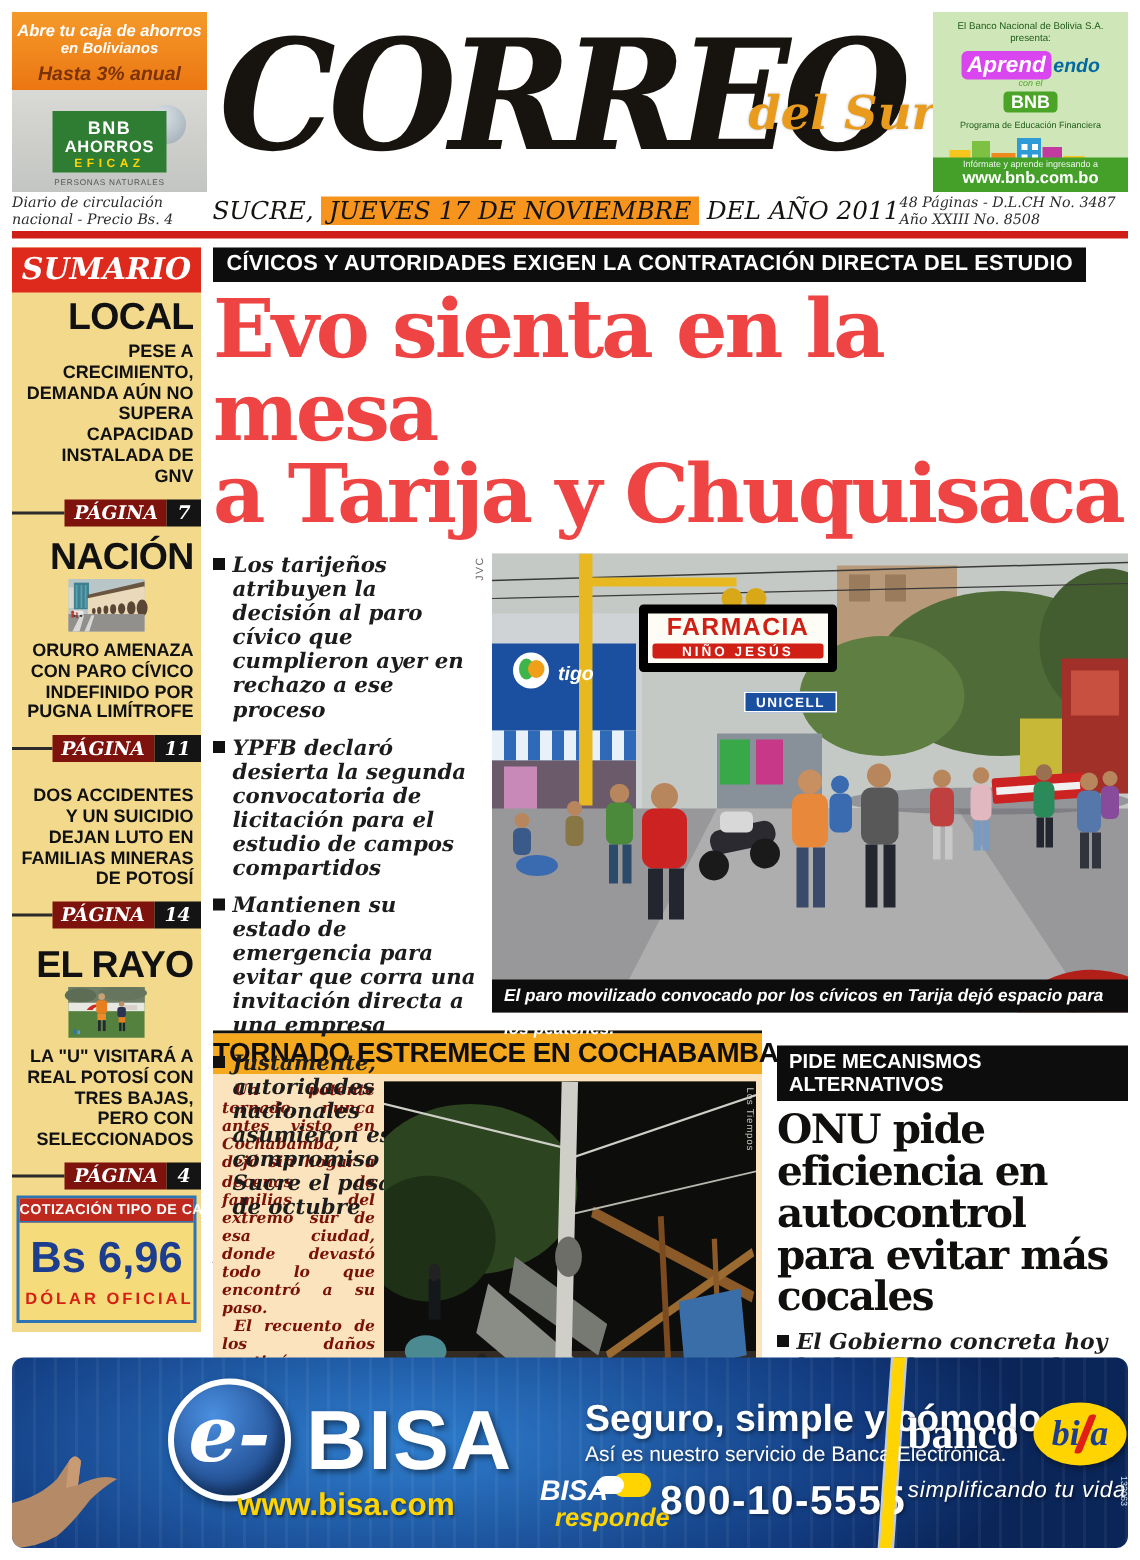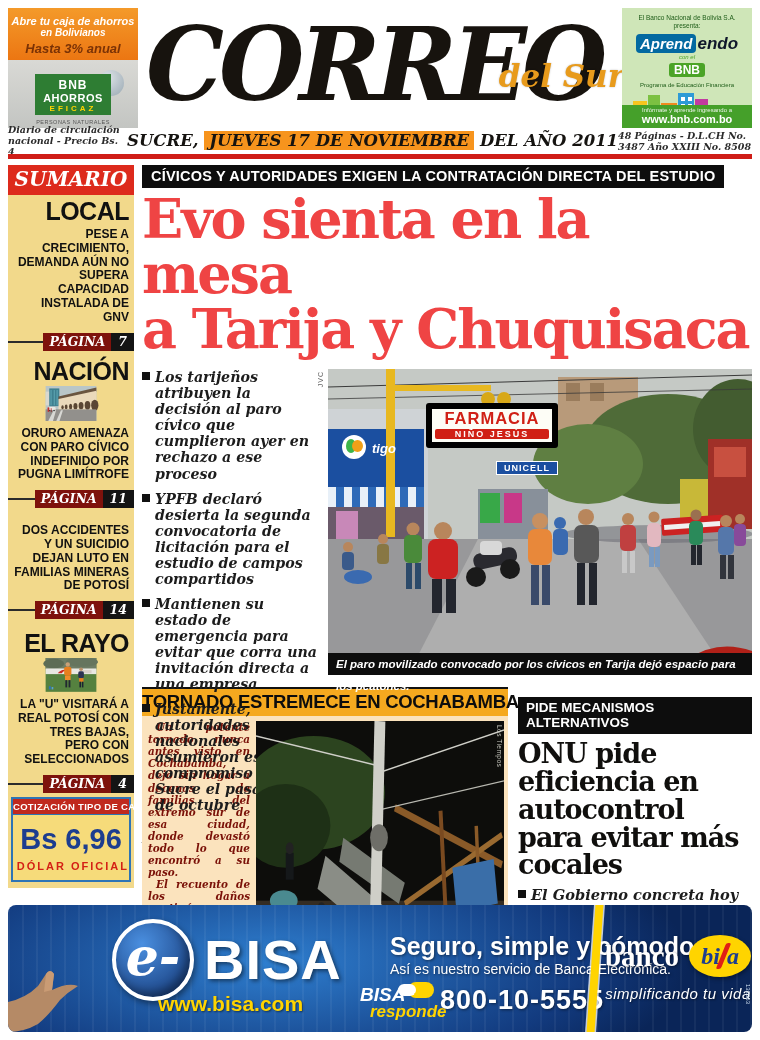--- a/index.html
+++ b/index.html
@@ -21,31 +21,31 @@
   .bnb-sub { position:absolute; bottom:3px; left:0; right:0; text-align:center; font-size:5.5px; color:#555; letter-spacing:.5px; }
   .coin { position:absolute; right:14px; top:10px; width:26px; height:26px; border-radius:50%; background:radial-gradient(circle at 35% 30%,#dfe6ea,#93a3af); opacity:.9; }
 
   .masthead { position:absolute; left:146px; top:12px; width:472px; height:114px; }
   .masthead .title { font-family:"DejaVu Serif", serif; font-style:italic; font-weight:bold; font-size:98px; letter-spacing:-5px; color:#17130e; line-height:1.05; transform:scaleY(1.04); transform-origin:top left; white-space:nowrap; }
   .masthead .subtitle { position:absolute; right:-6px; top:46px; font-family:"DejaVu Serif", serif; font-style:italic; font-weight:bold; font-size:31px; color:#e89b1c; text-shadow:0 0 2px rgba(0,0,0,.25); }
 
   .ad-tr { position:absolute; right:8px; top:8px; width:130px; height:120px; background:#cfe6b8; display:flex; flex-direction:column; align-items:center; padding-top:6px; }
   .ad-tr .presenter { font-size:6.5px; color:#1e5c18; text-align:center; line-height:1.25; width:110px; }
   .aprendendo { margin-top:4px; position:relative; text-align:center; }
-  .aprendendo .a1 { display:inline-block; background:#0369a1; color:#fff; font-weight:bold; font-style:italic; font-size:15px; padding:1px 4px; border-radius:4px; }
-  .aprendendo .a2 { display:inline-block; color:#0f172a; font-weight:bold; font-style:italic; font-size:17px; margin-left:1px; }
+  .aprendendo .a1 { display:inline-block; background:#d946ef; color:#fff; font-weight:bold; font-style:italic; font-size:15px; padding:1px 4px; border-radius:4px; }
+  .aprendendo .a2 { display:inline-block; color:#0369a1; font-weight:bold; font-style:italic; font-size:13px; margin-left:1px; }
   .aprendendo .a3 { display:block; font-size:6px; color:#4ba427; font-style:italic; margin-top:0; }
   .aprendendo .a4 { display:inline-block; background:#4ba427; color:#fff; font-weight:bold; font-size:12px; padding:0 5px; border-radius:3px; margin-top:1px; }
   .ad-tr .program { font-size:6px; color:#1e5c18; margin-top:4px; }
   .ad-tr .city { margin-top:3px; }
   .ad-tr-bar { position:absolute; left:0; right:0; bottom:0; background:#45a02a; color:#fff; text-align:center; padding:2px 0 3px; }
   .ad-tr-bar .cta { font-size:6px; opacity:.9; }
   .ad-tr-bar .url { font-size:11px; font-weight:bold; }
 
-  .dateline { position:absolute; left:8px; right:8px; top:129px; height:23px; display:flex; align-items:center; justify-content:space-between; font-family:"DejaVu Serif", serif; font-style:italic; font-weight:bold; }
+  .dateline { position:absolute; left:8px; right:8px; top:129px; height:23px; display:flex; align-items:center; justify-content:space-between; font-family:"DejaVu Serif", serif; font-style:italic; font-weight:normal; }
   .dateline .side { font-size:9.5px; color:#2b2b2b; }
   .dateline .center { font-size:16.5px; color:#151310; white-space:nowrap; }
   .dateline .hl { background:#f7941d; padding:0 5px; }
   .red-rule { position:absolute; left:8px; right:8px; top:154px; height:5px; background:#cf1d17; }
 
   
   .sidebar { position:absolute; left:8px; top:165px; width:126px; height:723px; background:#f2d98b; display:flex; flex-direction:column; }
   .sumario { background:#dd2a1c; color:#fff; font-family:"DejaVu Serif", serif; font-style:italic; font-weight:bold; font-size:20px; text-align:center; padding:2px 0 4px; }
   .sb-sec { font-size:25px; font-weight:bold; letter-spacing:-.5px; color:#111; text-align:right; padding:4px 5px 2px; line-height:1; }
   .sb-txt { font-size:12px; font-weight:bold; color:#111; text-align:right; line-height:1.15; padding:2px 5px; }

